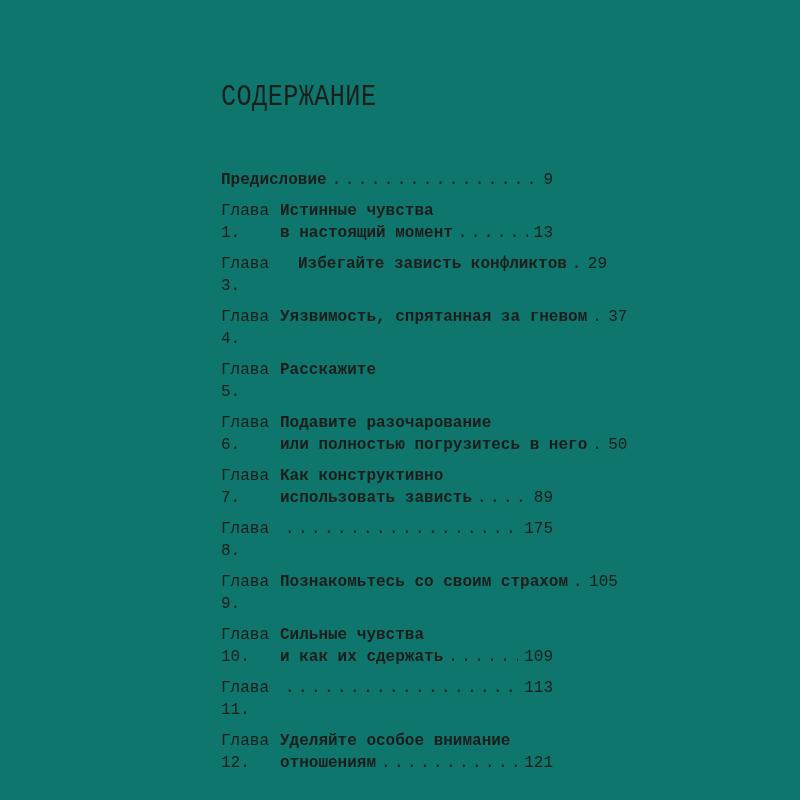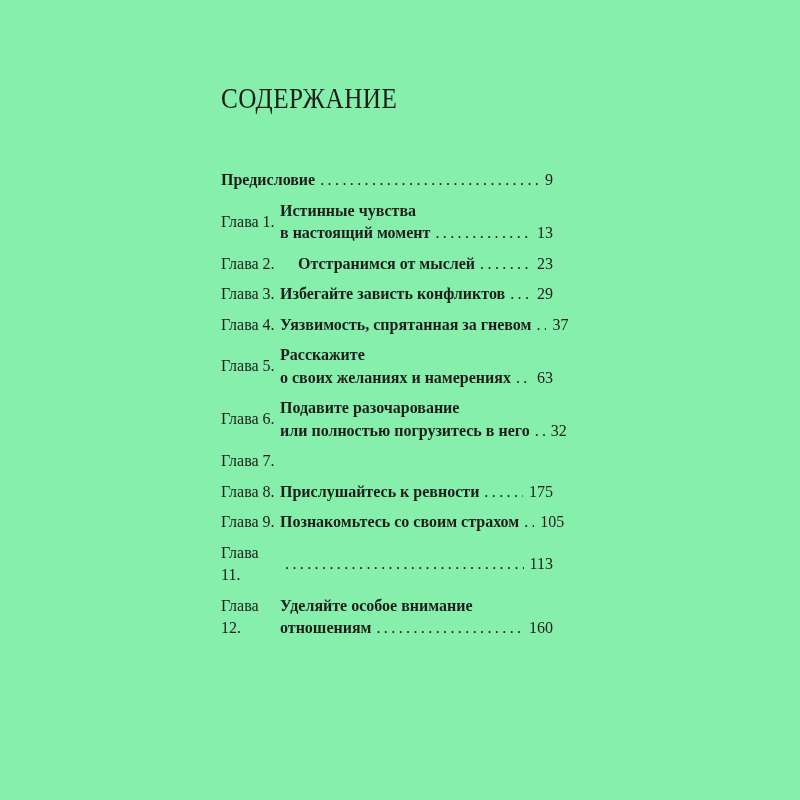--- a/index.html
+++ b/index.html
@@ -4,22 +4,22 @@
 <style>
   html, body {
     margin: 0;
     padding: 0;
     background: #ffffff;
   }
   .page {
     position: relative;
     width: 800px;
     height: 800px;
-    background: #86efac;
-    font-family: Liberation Serif, serif;
+    background: #0f766e;
+    font-family: Liberation Mono, monospace;
     color: #1d1d1b;
     overflow: hidden;
   }
   .content {
     position: absolute;
     left: 221px;
     top: 82px;
     width: 332px;
   }
   .title {
@@ -30,21 +30,21 @@
     transform: scaleX(0.84);
     transform-origin: left bottom;
     margin: 0 0 56px 0;
     white-space: nowrap;
   }
   .toc-list {
     width: 100%;
   }
   .entry {
     display: flex;
-    align-items: center;
+    align-items: flex-start;
     font-size: 16px;
     line-height: 22.5px;
     margin-bottom: 8px;
   }
   .entry:nth-child(3) {
     margin-top: 3px;
     gap: 18px;
   }
   .label {
     flex: 0 0 59px;
@@ -106,30 +106,20 @@
     <span class="body">
             <span class="line">Истинные чувства</span>
             <span class="lastline">
               <span class="txt">в настоящий момент</span>
               <span class="leader"></span>
               <span class="pagenum">13</span>
             </span>
           </span>
   </div>
         <div class="entry">
-    <span class="label">Глава 2.</span>
-    <span class="body">
-            <span class="lastline">
-              <span class="txt">Отстранимся от мыслей</span>
-              <span class="leader"></span>
-              <span class="pagenum">23</span>
-            </span>
-          </span>
-  </div>
-        <div class="entry">
     <span class="label">Глава 3.</span>
     <span class="body">
             <span class="lastline">
               <span class="txt">Избегайте зависть конфликтов</span>
               <span class="leader"></span>
               <span class="pagenum">29</span>
             </span>
           </span>
   </div>
         <div class="entry">
@@ -139,76 +129,89 @@
               <span class="txt">Уязвимость, спрятанная за гневом</span>
               <span class="leader"></span>
               <span class="pagenum">37</span>
             </span>
           </span>
   </div>
         <div class="entry">
     <span class="label">Глава 5.</span>
     <span class="body">
             <span class="line">Расскажите</span>
-            <span class="lastline">
-              <span class="txt">о своих желаниях и намерениях</span>
-              <span class="leader"></span>
-              <span class="pagenum">63</span>
-            </span>
           </span>
   </div>
         <div class="entry">
     <span class="label">Глава 6.</span>
     <span class="body">
             <span class="line">Подавите разочарование</span>
             <span class="lastline">
               <span class="txt">или полностью погрузитесь в него</span>
               <span class="leader"></span>
-              <span class="pagenum">32</span>
+              <span class="pagenum">50</span>
             </span>
           </span>
   </div>
         <div class="entry">
     <span class="label">Глава 7.</span>
+    <span class="body">
+            <span class="line">Как конструктивно</span>
+            <span class="lastline">
+              <span class="txt">использовать зависть</span>
+              <span class="leader"></span>
+              <span class="pagenum">89</span>
+            </span>
+          </span>
   </div>
         <div class="entry">
     <span class="label">Глава 8.</span>
     <span class="body">
             <span class="lastline">
-              <span class="txt">Прислушайтесь к ревности</span>
               <span class="leader"></span>
               <span class="pagenum">175</span>
             </span>
           </span>
   </div>
         <div class="entry">
     <span class="label">Глава 9.</span>
     <span class="body">
             <span class="lastline">
               <span class="txt">Познакомьтесь со своим страхом</span>
               <span class="leader"></span>
               <span class="pagenum">105</span>
             </span>
           </span>
   </div>
         <div class="entry">
+    <span class="label">Глава 10.</span>
+    <span class="body">
+            <span class="line">Сильные чувства</span>
+            <span class="lastline">
+              <span class="txt">и как их сдержать</span>
+              <span class="leader"></span>
+              <span class="pagenum">109</span>
+            </span>
+          </span>
+  </div>
+        <div class="entry">
     <span class="label">Глава 11.</span>
     <span class="body">
             <span class="lastline">
               <span class="leader"></span>
               <span class="pagenum">113</span>
             </span>
           </span>
   </div>
         <div class="entry">
     <span class="label">Глава 12.</span>
     <span class="body">
             <span class="line">Уделяйте особое внимание</span>
             <span class="lastline">
               <span class="txt">отношениям</span>
               <span class="leader"></span>
-              <span class="pagenum">160</span>
+              <span class="pagenum">121</span>
             </span>
           </span>
   </div>
       </div>
   </div>
 </div>
 
 </body></html>

